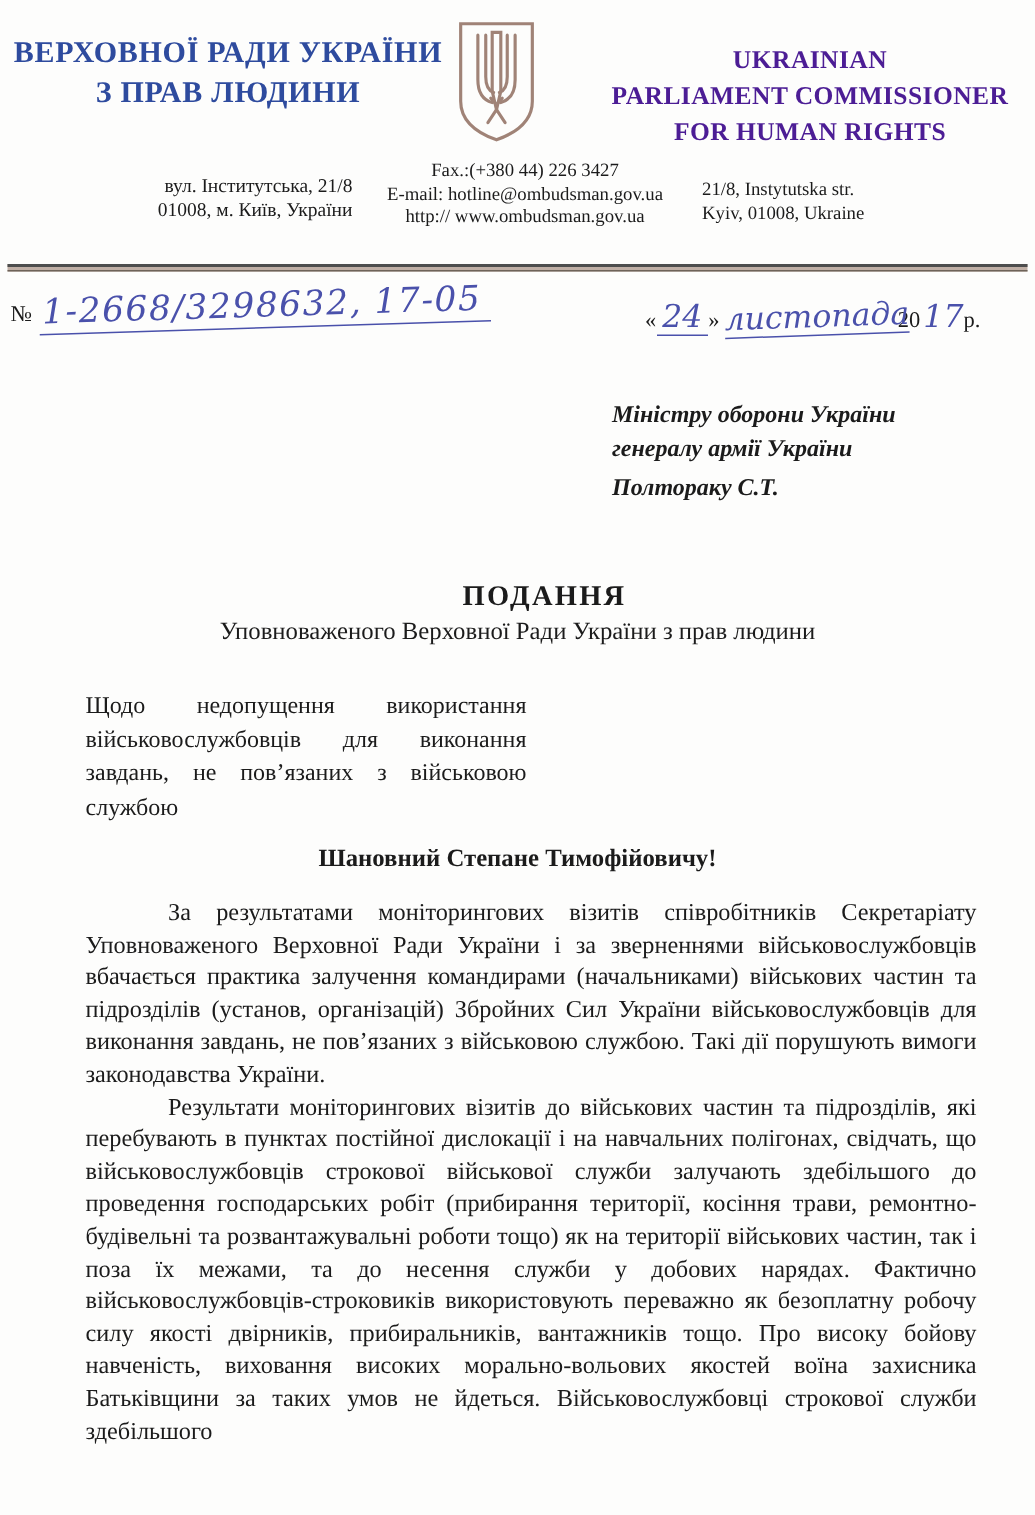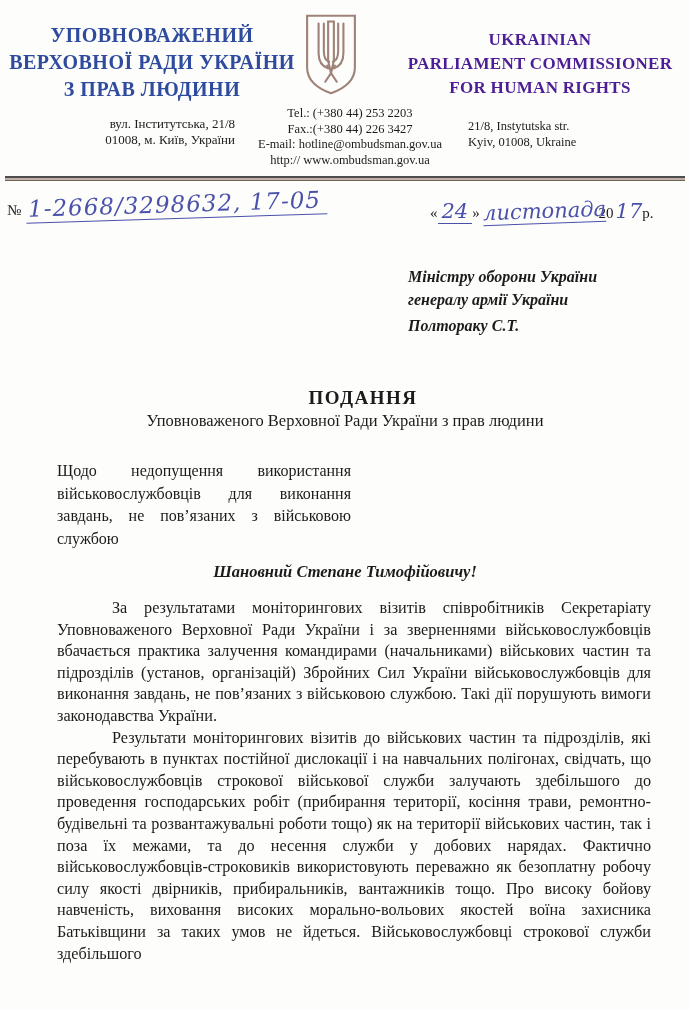--- a/index.html
+++ b/index.html
@@ -66,35 +66,34 @@
     position:absolute; left:0; top:411px; width:100%;
     text-align:center; font-weight:normal; font-size:16.5px;
   }
   
   .subject {
     position:absolute; left:57px; top:460px; width:294px;
     text-align:justify; font-size:16px; line-height:22.5px;
   }
   .salutation {
     position:absolute; left:0; top:562px; width:100%;
-    text-align:center; font-weight:bold; font-size:16.5px;font-style:italic;
+    text-align:center; font-weight:bold; font-size:16.5px;
   }
   .body-text {
     position:absolute; left:57px; top:598px; width:594px;
     text-align:justify; font-size:16.2px; line-height:21.6px;
   }
   .body-text p { margin:0; text-indent:55px; }
 </style>
 </head>
 <body>
 
 <div class="page">
 
   <div class="org-uk">
-    <div>УПОВНОВАЖЕНИЙ</div>
     <div>ВЕРХОВНОЇ РАДИ УКРАЇНИ</div>
     <div>З ПРАВ ЛЮДИНИ</div>
   </div>
 
   <div class="emblem">
     <svg viewBox="0 0 62 90" width="62" height="86" fill="none" stroke="#a08377" stroke-width="2.2" stroke-linecap="round">
       <path d="M6,4 H56 V58 Q56,76 31,85 Q6,76 6,58 Z"></path>
       <path d="M18,12 v31 q0,13 10,16"></path>
       <path d="M23.5,12 v29 q0,9 5.5,11"></path>
       <path d="M44,12 v31 q0,13 -10,16"></path>
@@ -110,21 +109,20 @@
     <div>PARLIAMENT COMMISSIONER</div>
     <div>FOR HUMAN RIGHTS</div>
   </div>
 
   <div class="addr-uk">
     <div>вул. Інститутська, 21/8</div>
     <div>01008, м. Київ, України</div>
   </div>
 
   <div class="contacts">
-    <div>Tel.: (+380 44) 253 2203</div>
     <div>Fax.:(+380 44) 226 3427</div>
     <div>E-mail: hotline@ombudsman.gov.ua</div>
     <div>http:// www.ombudsman.gov.ua</div>
   </div>
 
   <div class="addr-en">
     <div>21/8, Instytutska str.</div>
     <div>Kyiv, 01008, Ukraine</div>
   </div>
 

